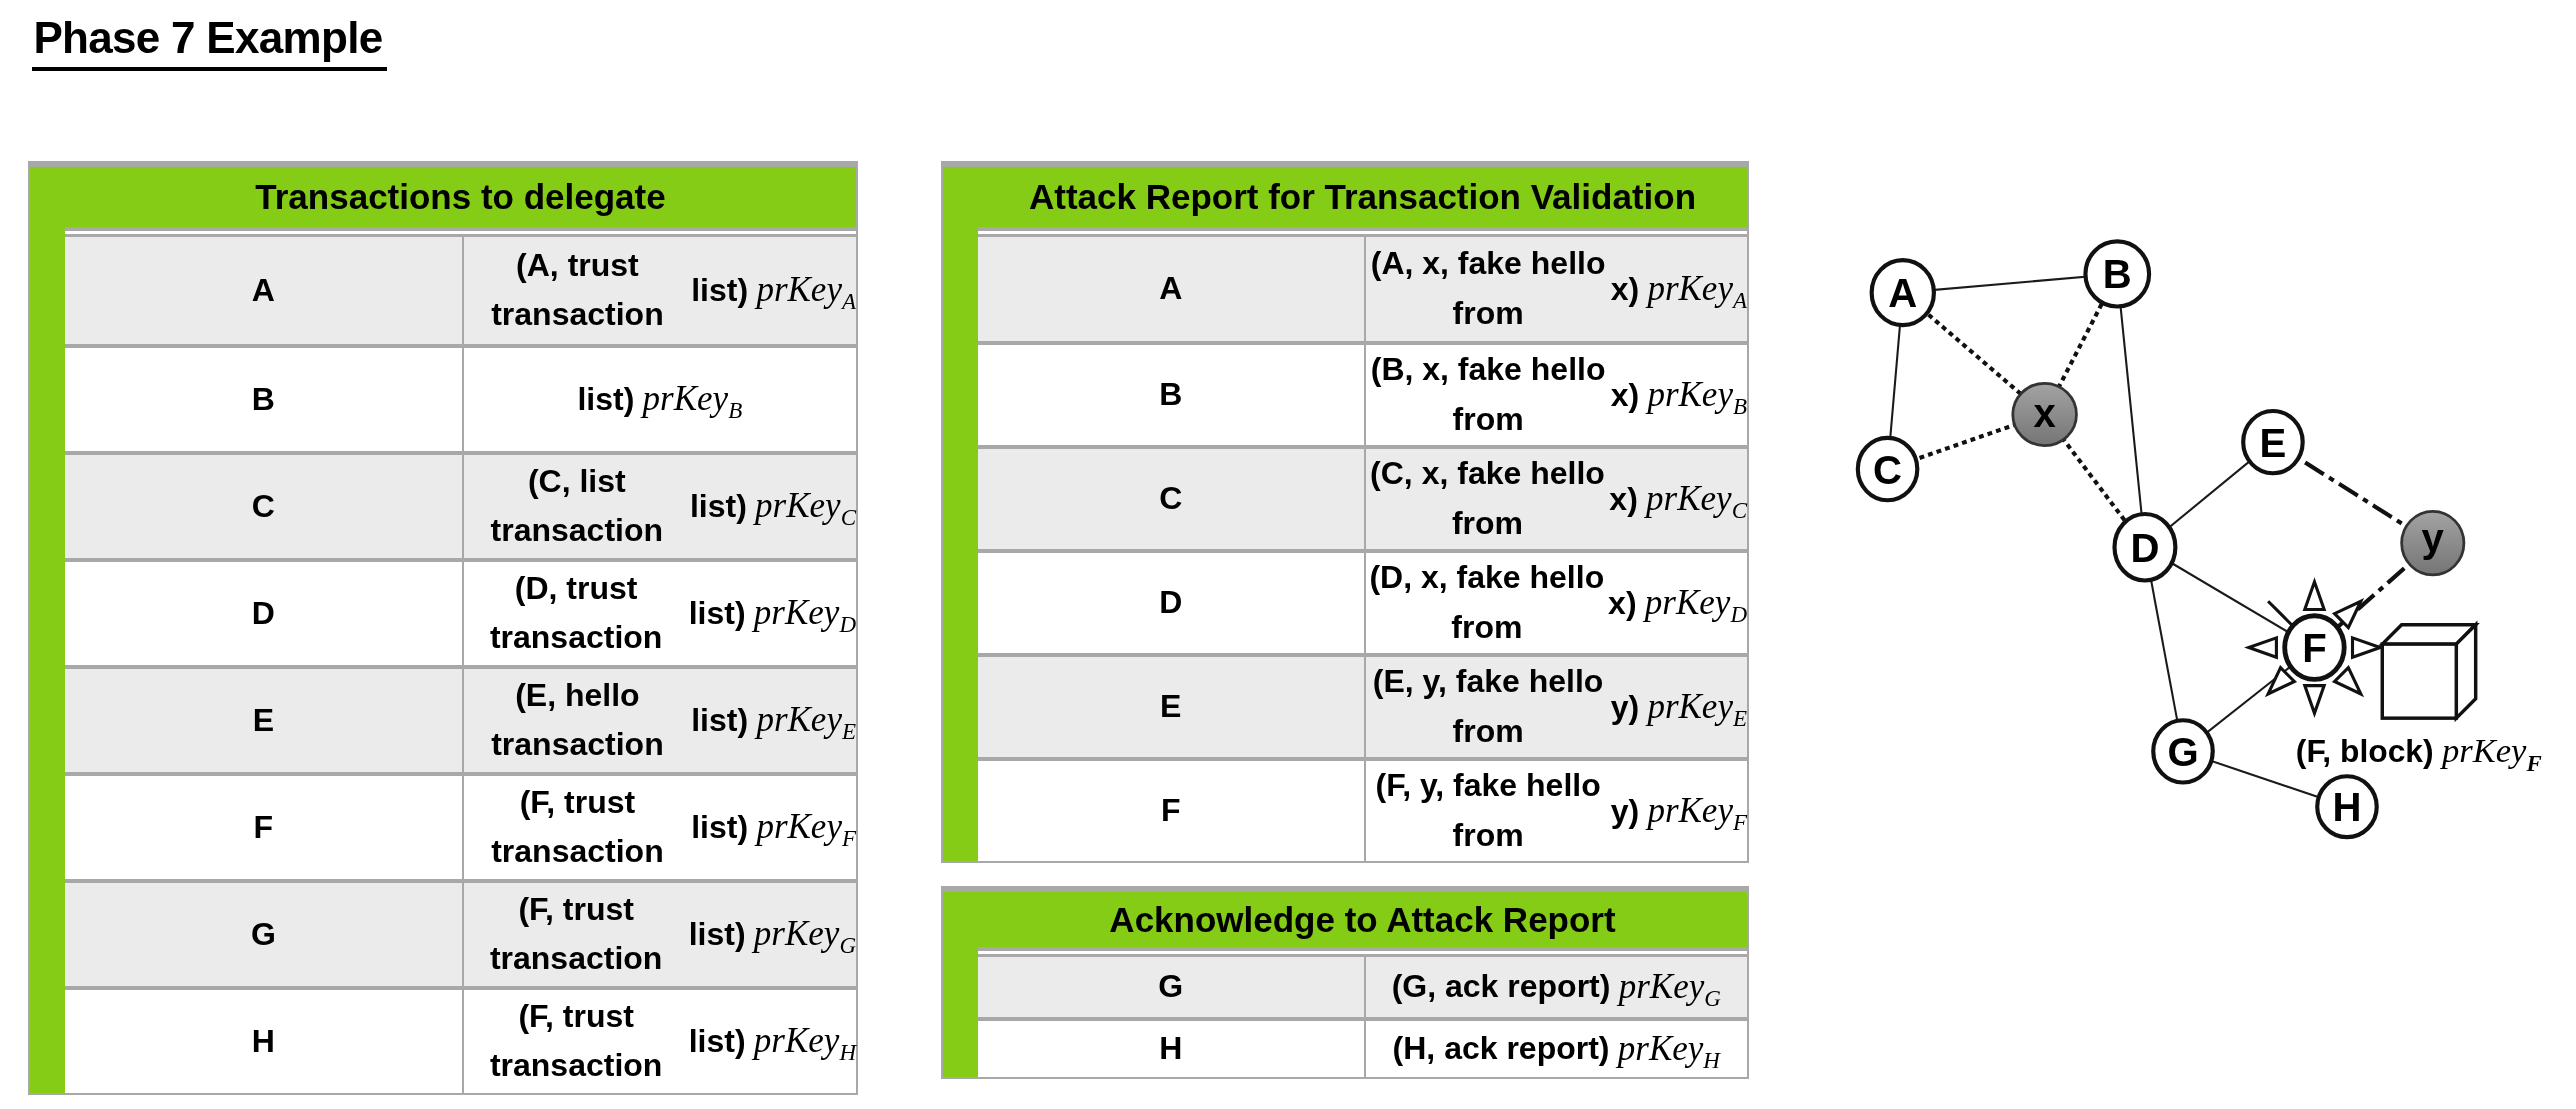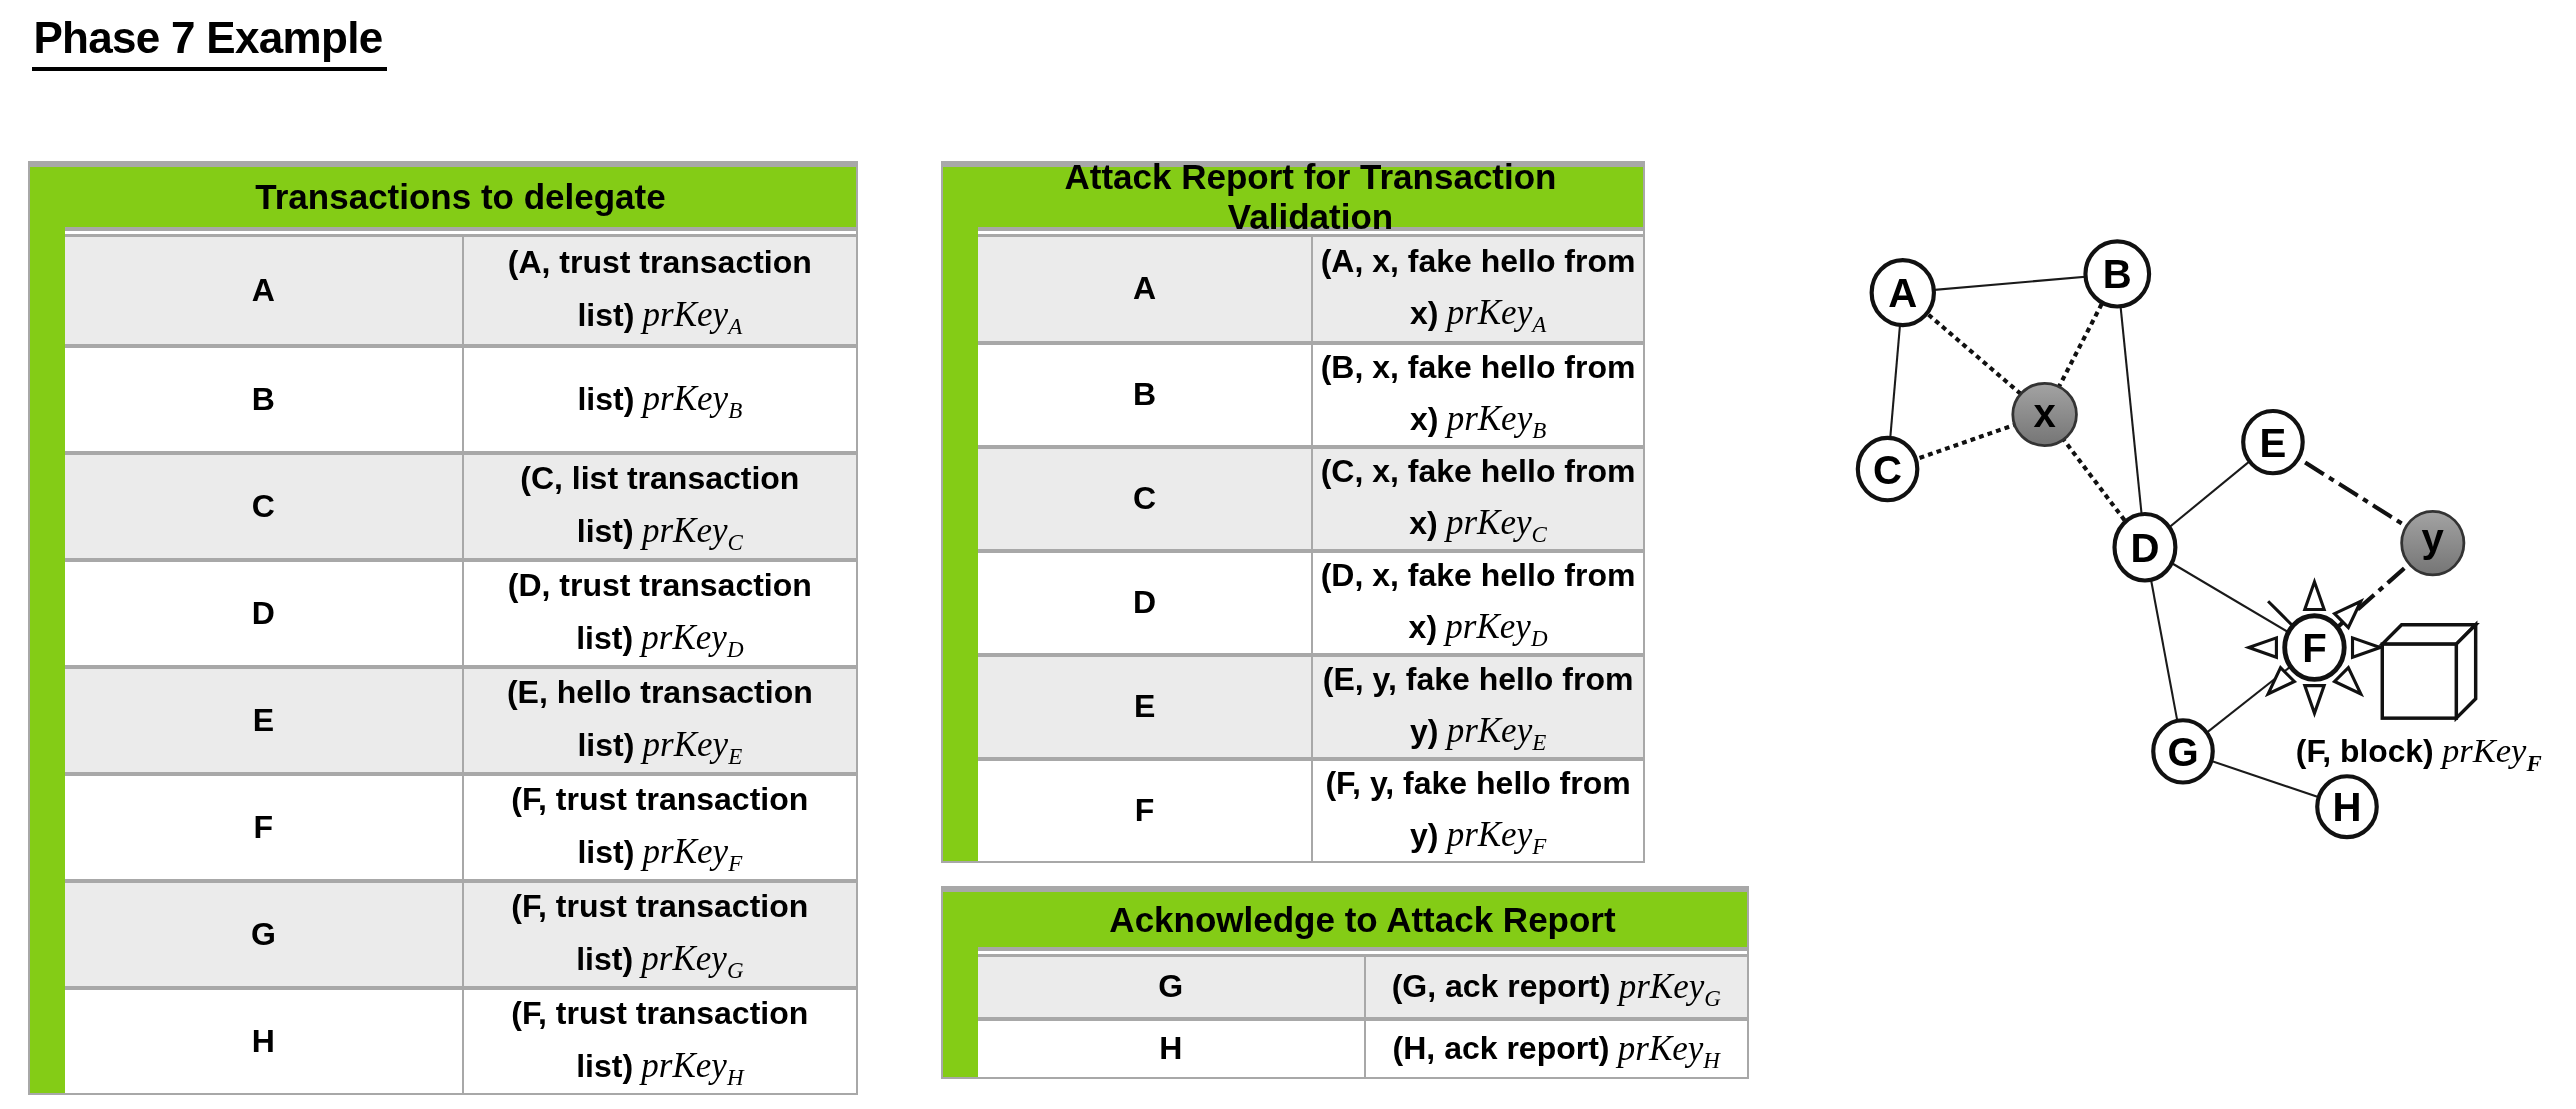--- a/index.html
+++ b/index.html
@@ -15,33 +15,33 @@
   .table{position:absolute;background:#84cc16;border:2.8px solid #a8a8a8;border-top-width:6.2px;
          box-sizing:border-box;padding-left:35px;}
   .thead{display:flex;align-items:center;justify-content:center;
          font-size:35px;font-weight:bold;text-align:center;}
   .hline{height:2.8px;background:#fff;border-top:4.2px solid #a8a8a8;border-bottom:3.5px solid #a8a8a8;}
   .tr{display:flex;box-sizing:border-box;background:#fff;}
   .tr.stripe{background:#ebebeb;}
   .tr + .tr{border-top:4.8px solid #a8a8a8;}
   .c1{flex:0 0 50.4%;display:flex;align-items:center;justify-content:center;
       font-size:32px;font-weight:bold;border-right:2.1px solid #a8a8a8;box-sizing:border-box;}
-  .c2{flex:1;display:flex;flex-direction:column;align-items:center;justify-content:center;
-      font-size:32px;font-weight:bold;text-align:right;line-height:1.55;}
+  .c2{flex:1;display:flex;flex-direction:row;align-items:center;justify-content:center;
+      font-size:32px;font-weight:bold;text-align:center;line-height:1.55;}
   .c2single{flex:1;display:flex;align-items:center;justify-content:center;
       font-size:32px;font-weight:bold;}
   .math{font-family:"Liberation Serif",serif;font-style:italic;font-weight:normal;
         font-size:35px;margin-left:8.3px;}
   .math sub{font-size:23px;font-style:italic;line-height:0;}
 
   #table-delegate{left:28px;top:161px;width:830px;}
   #table-delegate .thead{height:60px;}
   #table-delegate .tr{height:107px;}
 
-  #table-attack{left:941px;top:161px;width:704px;}
+  #table-attack{left:941px;top:161px;width:808px;}
   #table-attack .thead{height:60px;}
   #table-attack .tr{height:104px;}
 
   #table-ack{left:941px;top:886px;width:808px;}
   #table-ack .thead{height:55px;}
   #table-ack .tr{height:60px;}
 
   
   #net-svg{position:absolute;left:1799px;top:208px;}
   .edge-solid{stroke:#1a1a1a;stroke-width:3;}

